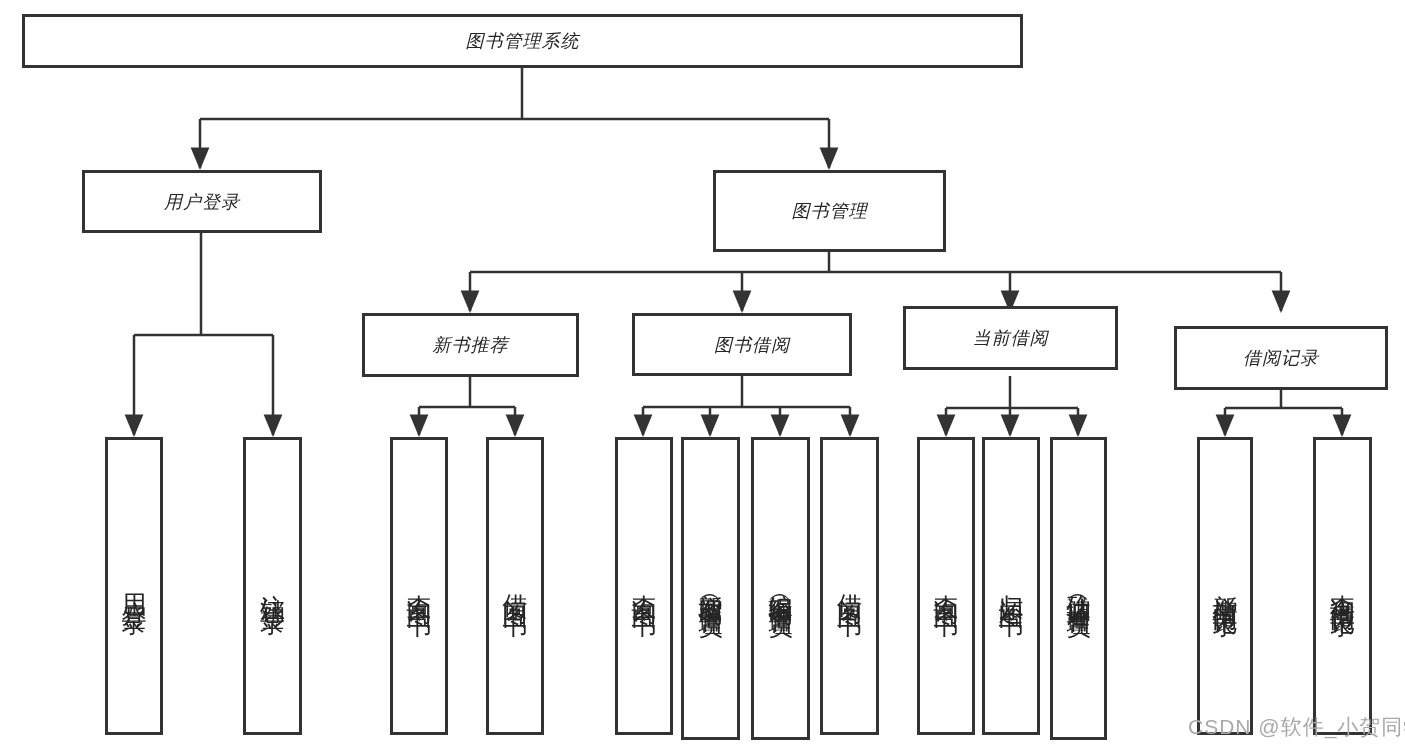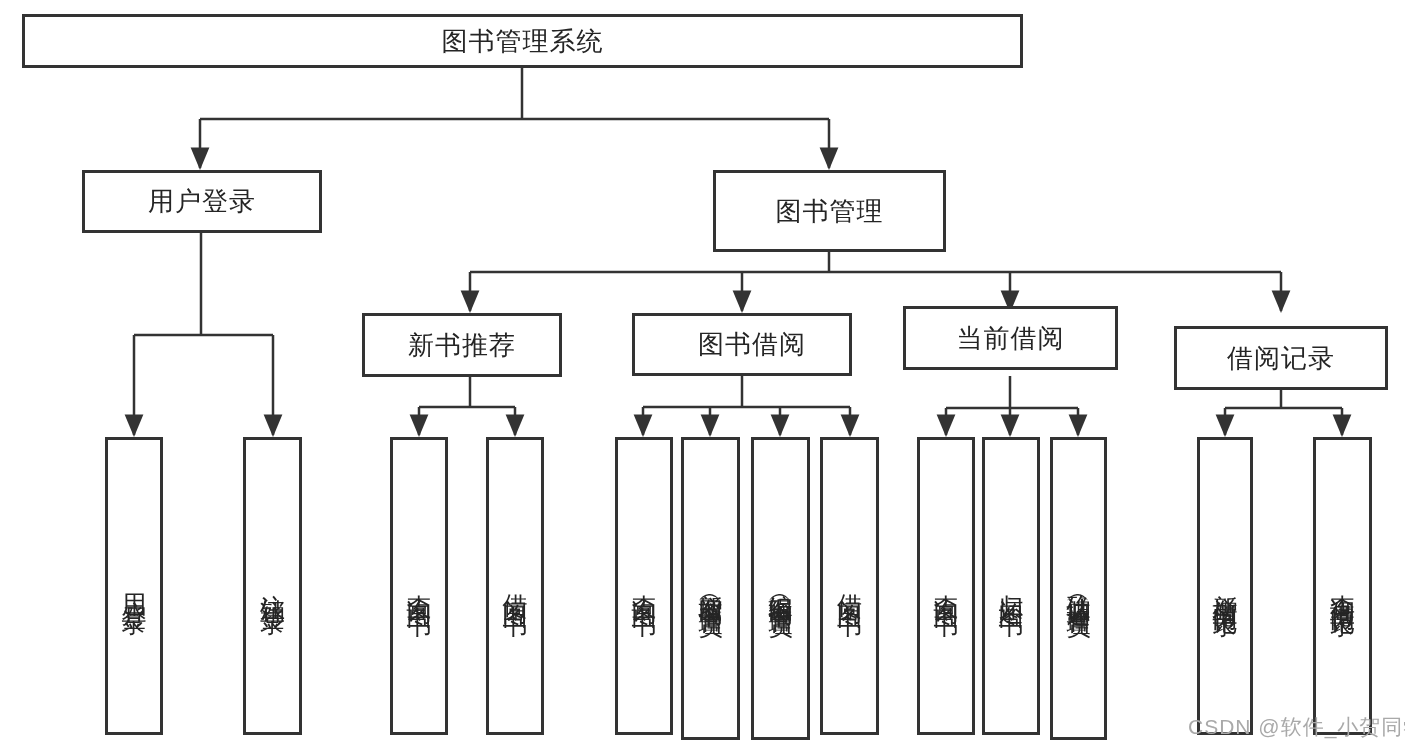--- a/index.html
+++ b/index.html
@@ -21,32 +21,32 @@
     position: absolute;
     box-sizing: border-box;
     border: 3px solid #333333;
     background: #ffffff;
     color: #252525;
     display: flex;
     align-items: center;
     justify-content: center;
     text-align: center;
   }
-  .h { font-size: 26px; letter-spacing: 1px; }
+  .h { font-size: 18px; letter-spacing: 1px; font-style: italic; }
   .v {
     writing-mode: vertical-rl;
     text-orientation: mixed;
     font-size: 25px;
     letter-spacing: 6px;
     line-height: 1;
   }
   .root-box   { left: 22px;  top: 14px;  width: 1001px; height: 54px; }
   .b-userlogin{ left: 82px;  top: 170px; width: 240px;  height: 63px; }
   .b-bookmgmt { left: 713px; top: 170px; width: 233px;  height: 82px; }
-  .b-newbook  { left: 362px; top: 313px; width: 200px;  height: 64px; }
+  .b-newbook  { left: 362px; top: 313px; width: 217px;  height: 64px; }
   .b-borrow   { left: 632px; top: 313px; width: 220px;  height: 63px; padding-left: 20px; }
   .b-current  { left: 903px; top: 306px; width: 215px;  height: 64px; }
   .b-records  { left: 1174px;top: 313px; width: 214px;  height: 64px; margin-top: 13px; }
   .lf1  { left: 105px;  top: 437px; width: 58px; height: 298px; }
   .lf2  { left: 243px;  top: 437px; width: 59px; height: 298px; }
   .lf3  { left: 390px;  top: 437px; width: 58px; height: 298px; }
   .lf4  { left: 486px;  top: 437px; width: 58px; height: 298px; }
   .lf5  { left: 615px;  top: 437px; width: 58px; height: 298px; }
   .lf6  { left: 681px;  top: 437px; width: 59px; height: 303px; letter-spacing: 3px; font-size: 24px; }
   .lf7  { left: 751px;  top: 437px; width: 59px; height: 303px; letter-spacing: 3px; font-size: 24px; }

